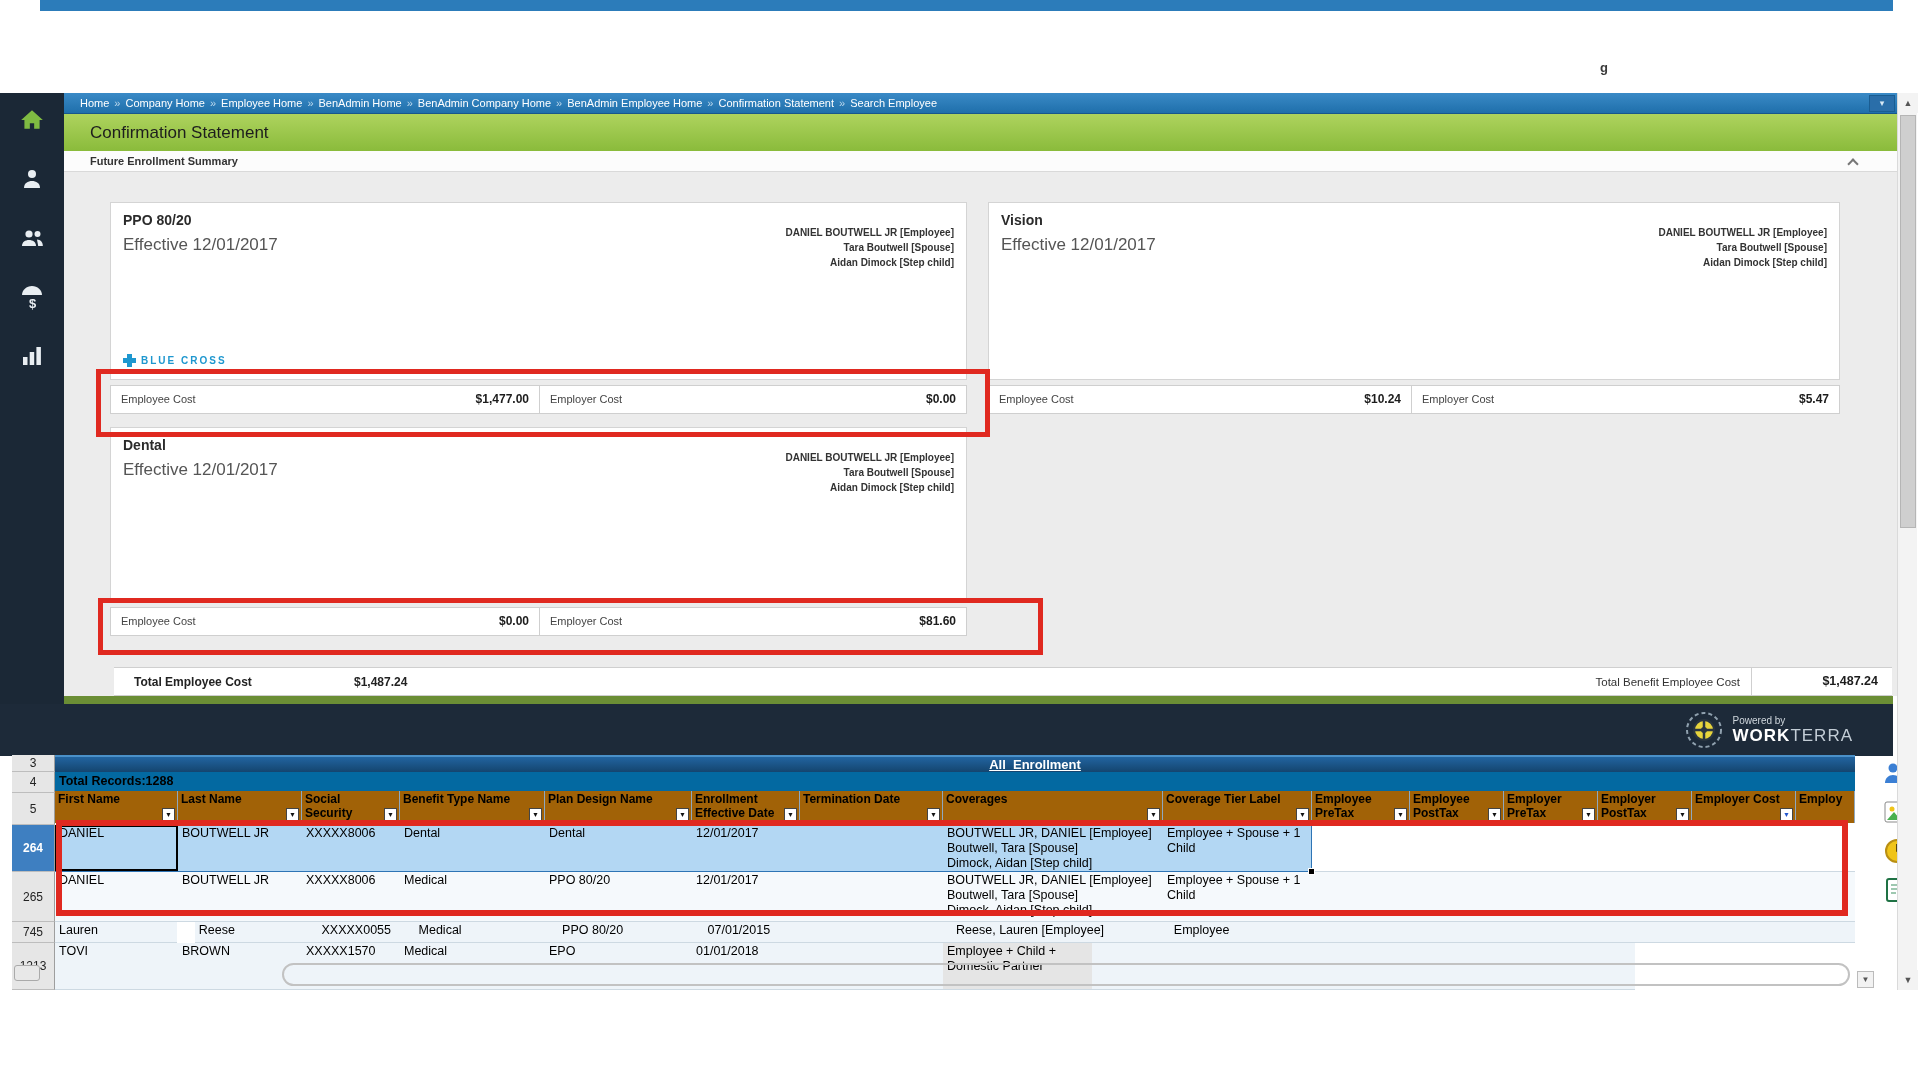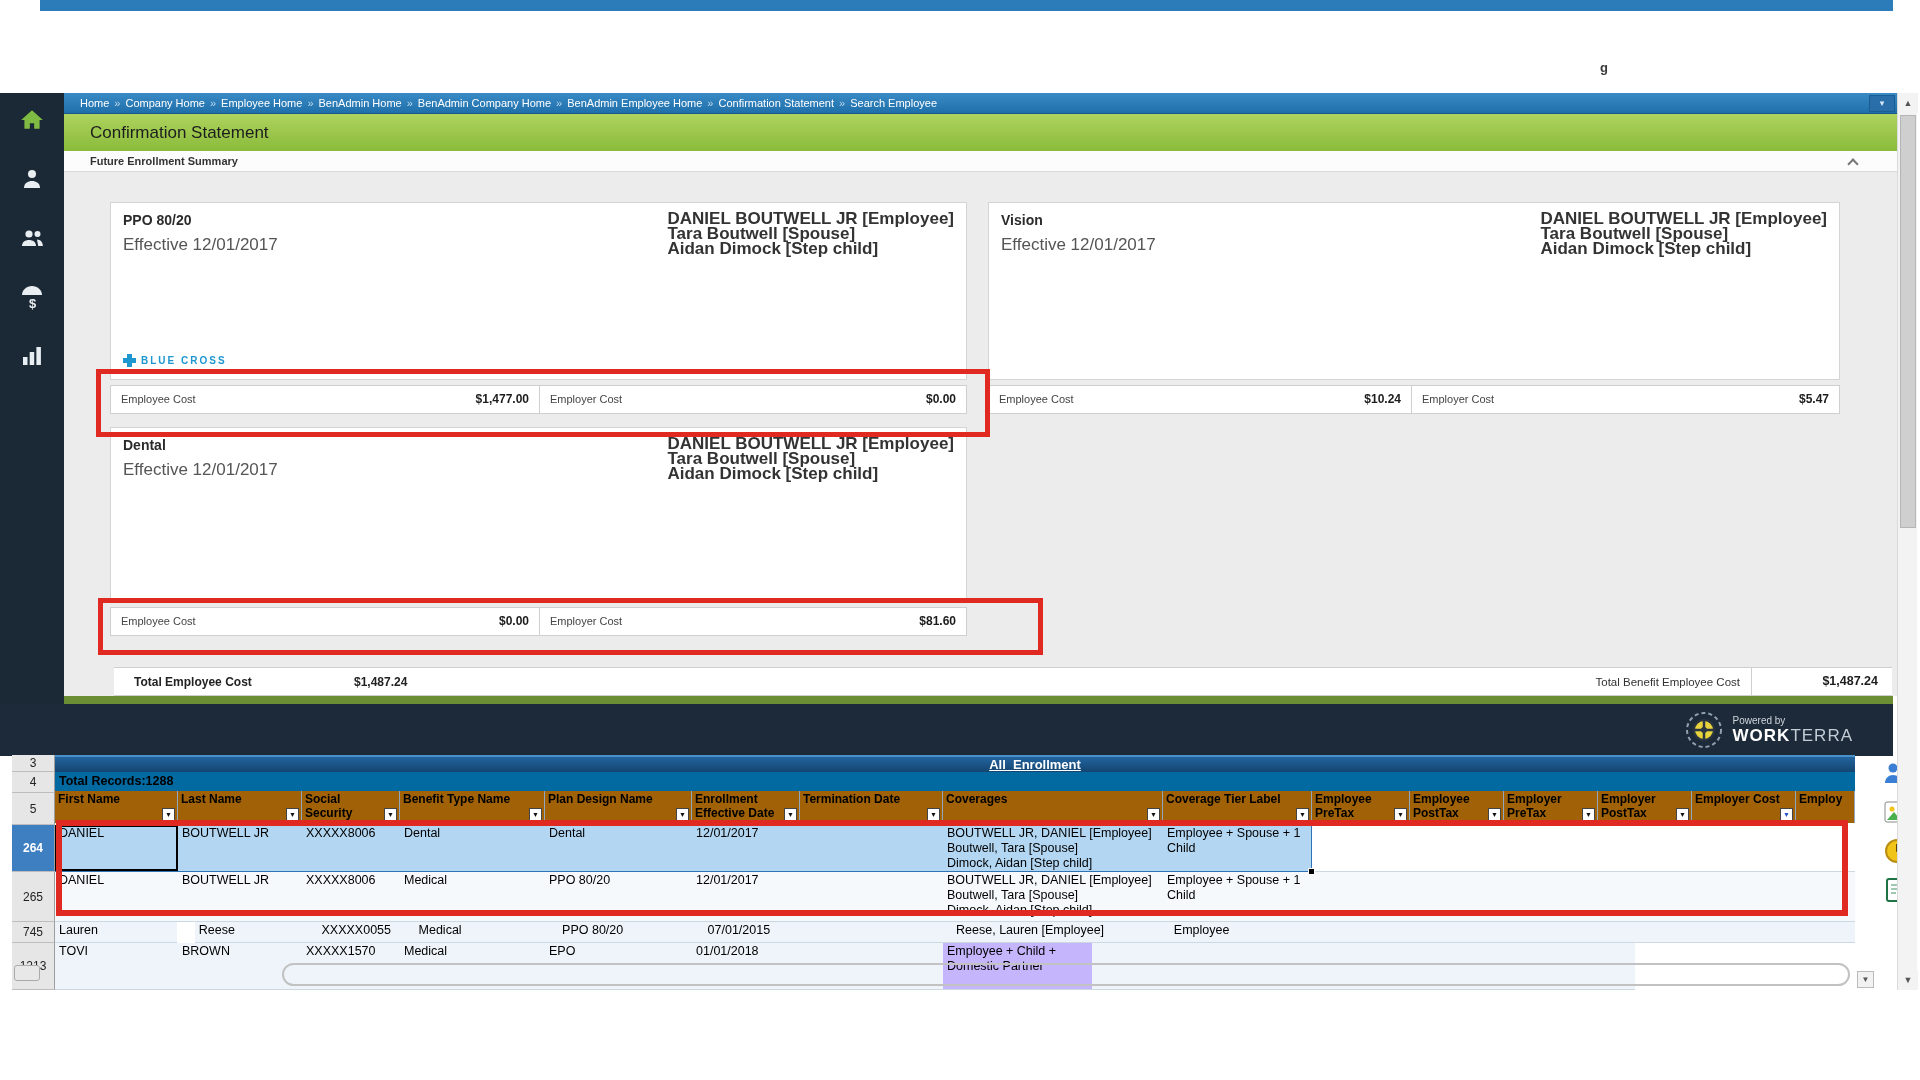--- a/index.html
+++ b/index.html
@@ -28,21 +28,21 @@
   
   .section-row { position:absolute; left:64px; top:151px; width:1833px; height:21px; background:#fcfcfc; border-bottom:1px solid #d9d9d9; }
   .section-row .lbl { font-size:11px; font-weight:bold; color:#333; line-height:20px; padding-left:26px; }
   .chev-up { position:absolute; right:40px; top:9px; width:8px; height:8px; border-left:2px solid #777; border-top:2px solid #777; transform:rotate(45deg); cursor:pointer; }
 
   
   .content { position:absolute; left:64px; top:172px; width:1833px; height:524px; background:#ececec; }
   .card { position:absolute; background:#fff; border:1px solid #d4d4d4; }
   .card .cname { position:absolute; left:12px; top:9px; font-size:14px; font-weight:bold; color:#2b2b2b; }
   .card .ceff { position:absolute; left:12px; top:32px; font-size:17px; color:#555; }
-  .card .members { position:absolute; right:12px; top:8px; font-size:17px; font-weight:bold; color:#333; line-height:15px; }
+  .card .members { position:absolute; right:12px; top:22px; text-align:right; font-size:10px; font-weight:bold; color:#333; line-height:15px; }
   .bc-logo { position:absolute; left:12px; bottom:12px; display:flex; align-items:center; gap:5px; }
   .bc-cross { position:relative; width:13px; height:13px; }
   .bc-cross::before { content:""; position:absolute; left:4px; top:0; width:5px; height:13px; background:#1e97cf; }
   .bc-cross::after { content:""; position:absolute; left:0; top:4px; width:13px; height:5px; background:#1e97cf; }
   .bc-text { font-size:10px; font-weight:bold; letter-spacing:2px; color:#1e97cf; }
 
   .cost-row { position:absolute; background:#fff; border:1px solid #cfcfcf; display:flex; }
   .cost-cell { position:relative; height:100%; }
   .cost-cell .cl { position:absolute; left:10px; top:7px; font-size:11px; color:#444; }
   .cost-cell .cv { position:absolute; right:10px; top:6px; font-size:12px; font-weight:bold; color:#1c1c1c; }
@@ -346,21 +346,21 @@
           <div class="scell" style="width: 59px; height: 21px; background: rgb(238, 244, 249);"></div>
         </div>
         <div class="srow" style="height: 47px;">
           <div class="scell" style="width: 123px; height: 47px; background: rgb(238, 244, 249);">TOVI</div>
           <div class="scell" style="width: 124px; height: 47px; background: rgb(238, 244, 249);">BROWN</div>
           <div class="scell" style="width: 98px; height: 47px; background: rgb(238, 244, 249);">XXXXX1570</div>
           <div class="scell" style="width: 145px; height: 47px; background: rgb(238, 244, 249);">Medical</div>
           <div class="scell" style="width: 147px; height: 47px; background: rgb(238, 244, 249);">EPO</div>
           <div class="scell" style="width: 108px; height: 47px; background: rgb(238, 244, 249);">01/01/2018</div>
           <div class="scell" style="width: 143px; height: 47px; background: rgb(238, 244, 249);"></div>
-          <div class="scell" style="width: 149px; height: 47px; background: #c4b5fd;">Employee + Child + Domestic Partner</div>
+          <div class="scell" style="width: 149px; height: 47px; background: #e5e5e5;">Employee + Child + Domestic Partner</div>
           <div class="scell" style="width: 98px; height: 47px; background: rgb(238, 244, 249);"></div>
           <div class="scell" style="width: 94px; height: 47px; background: rgb(238, 244, 249);"></div>
           <div class="scell" style="width: 94px; height: 47px; background: rgb(238, 244, 249);"></div>
           <div class="scell" style="width: 94px; height: 47px; background: rgb(238, 244, 249);"></div>
           <div class="scell" style="width: 104px; height: 47px; background: rgb(238, 244, 249);"></div>
           <div class="scell" style="width: 59px; height: 47px; background: rgb(238, 244, 249);"></div>
         </div>
       </div>
     <div class="fill-handle"></div>
     <div class="red-box3"></div>

